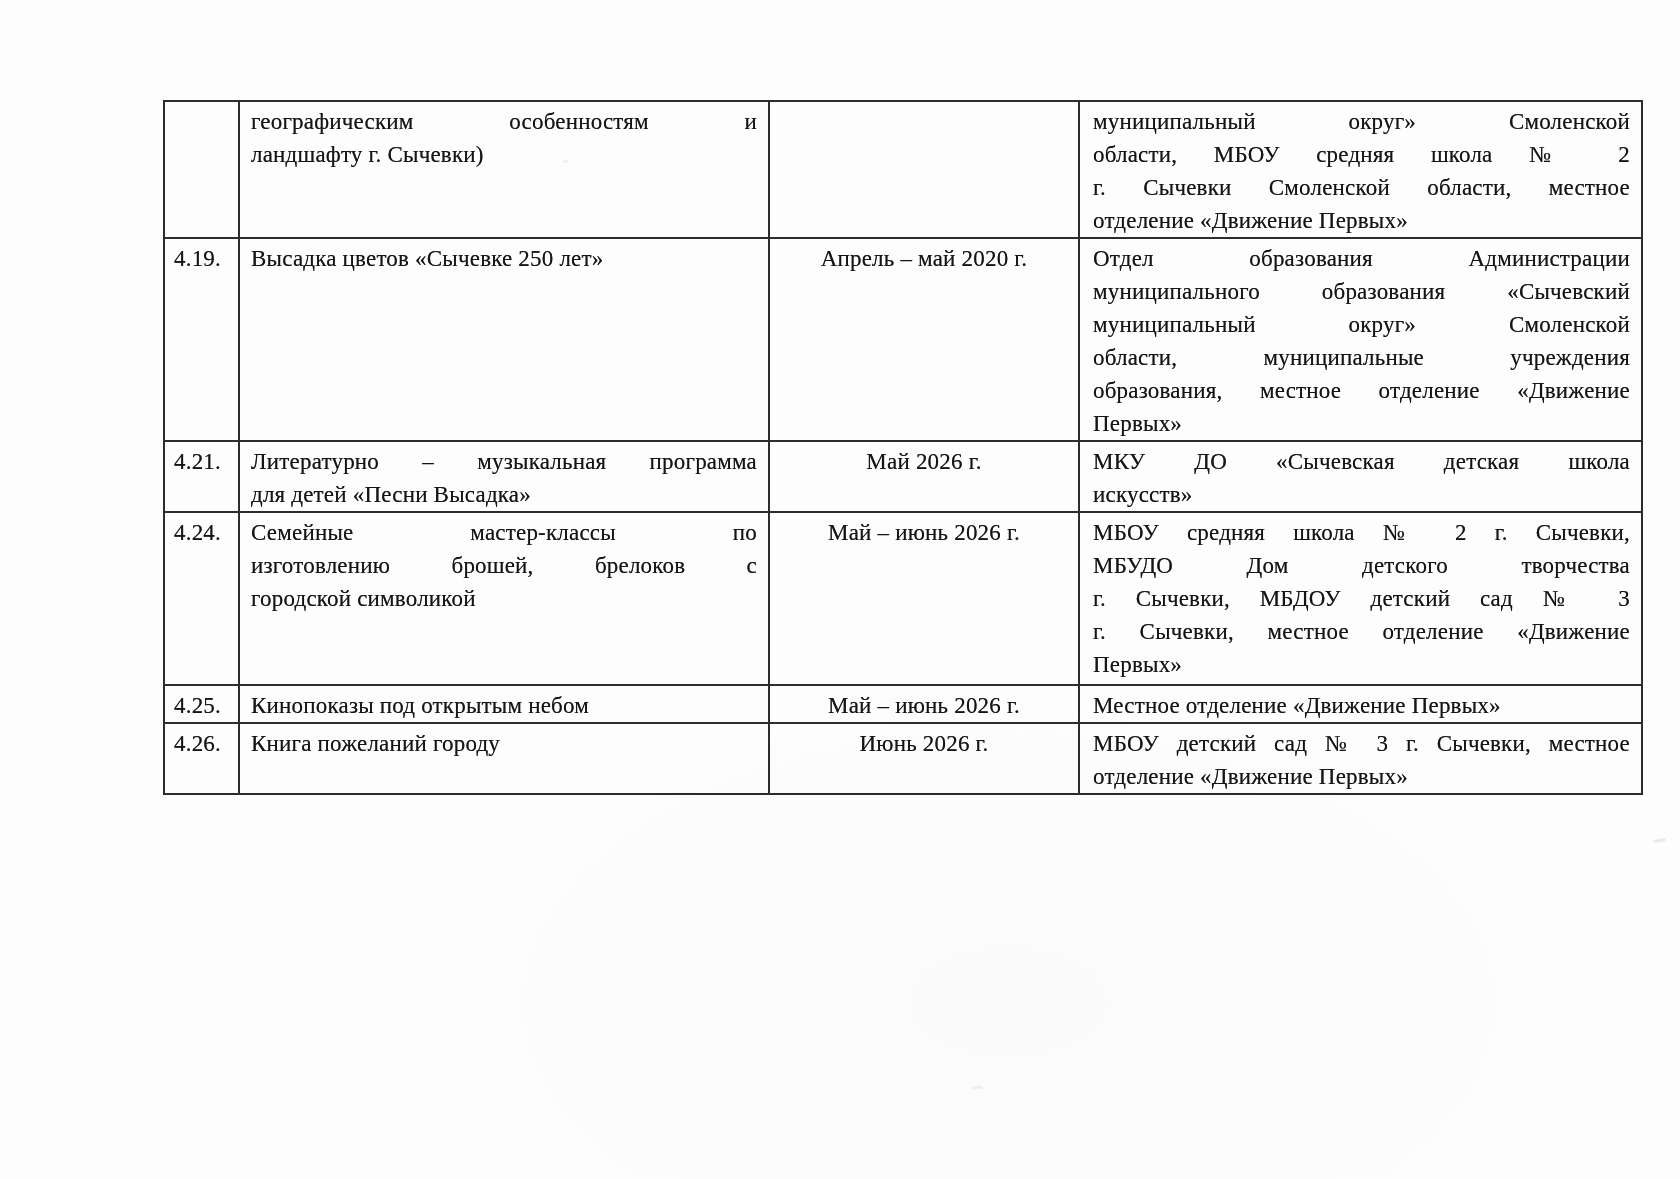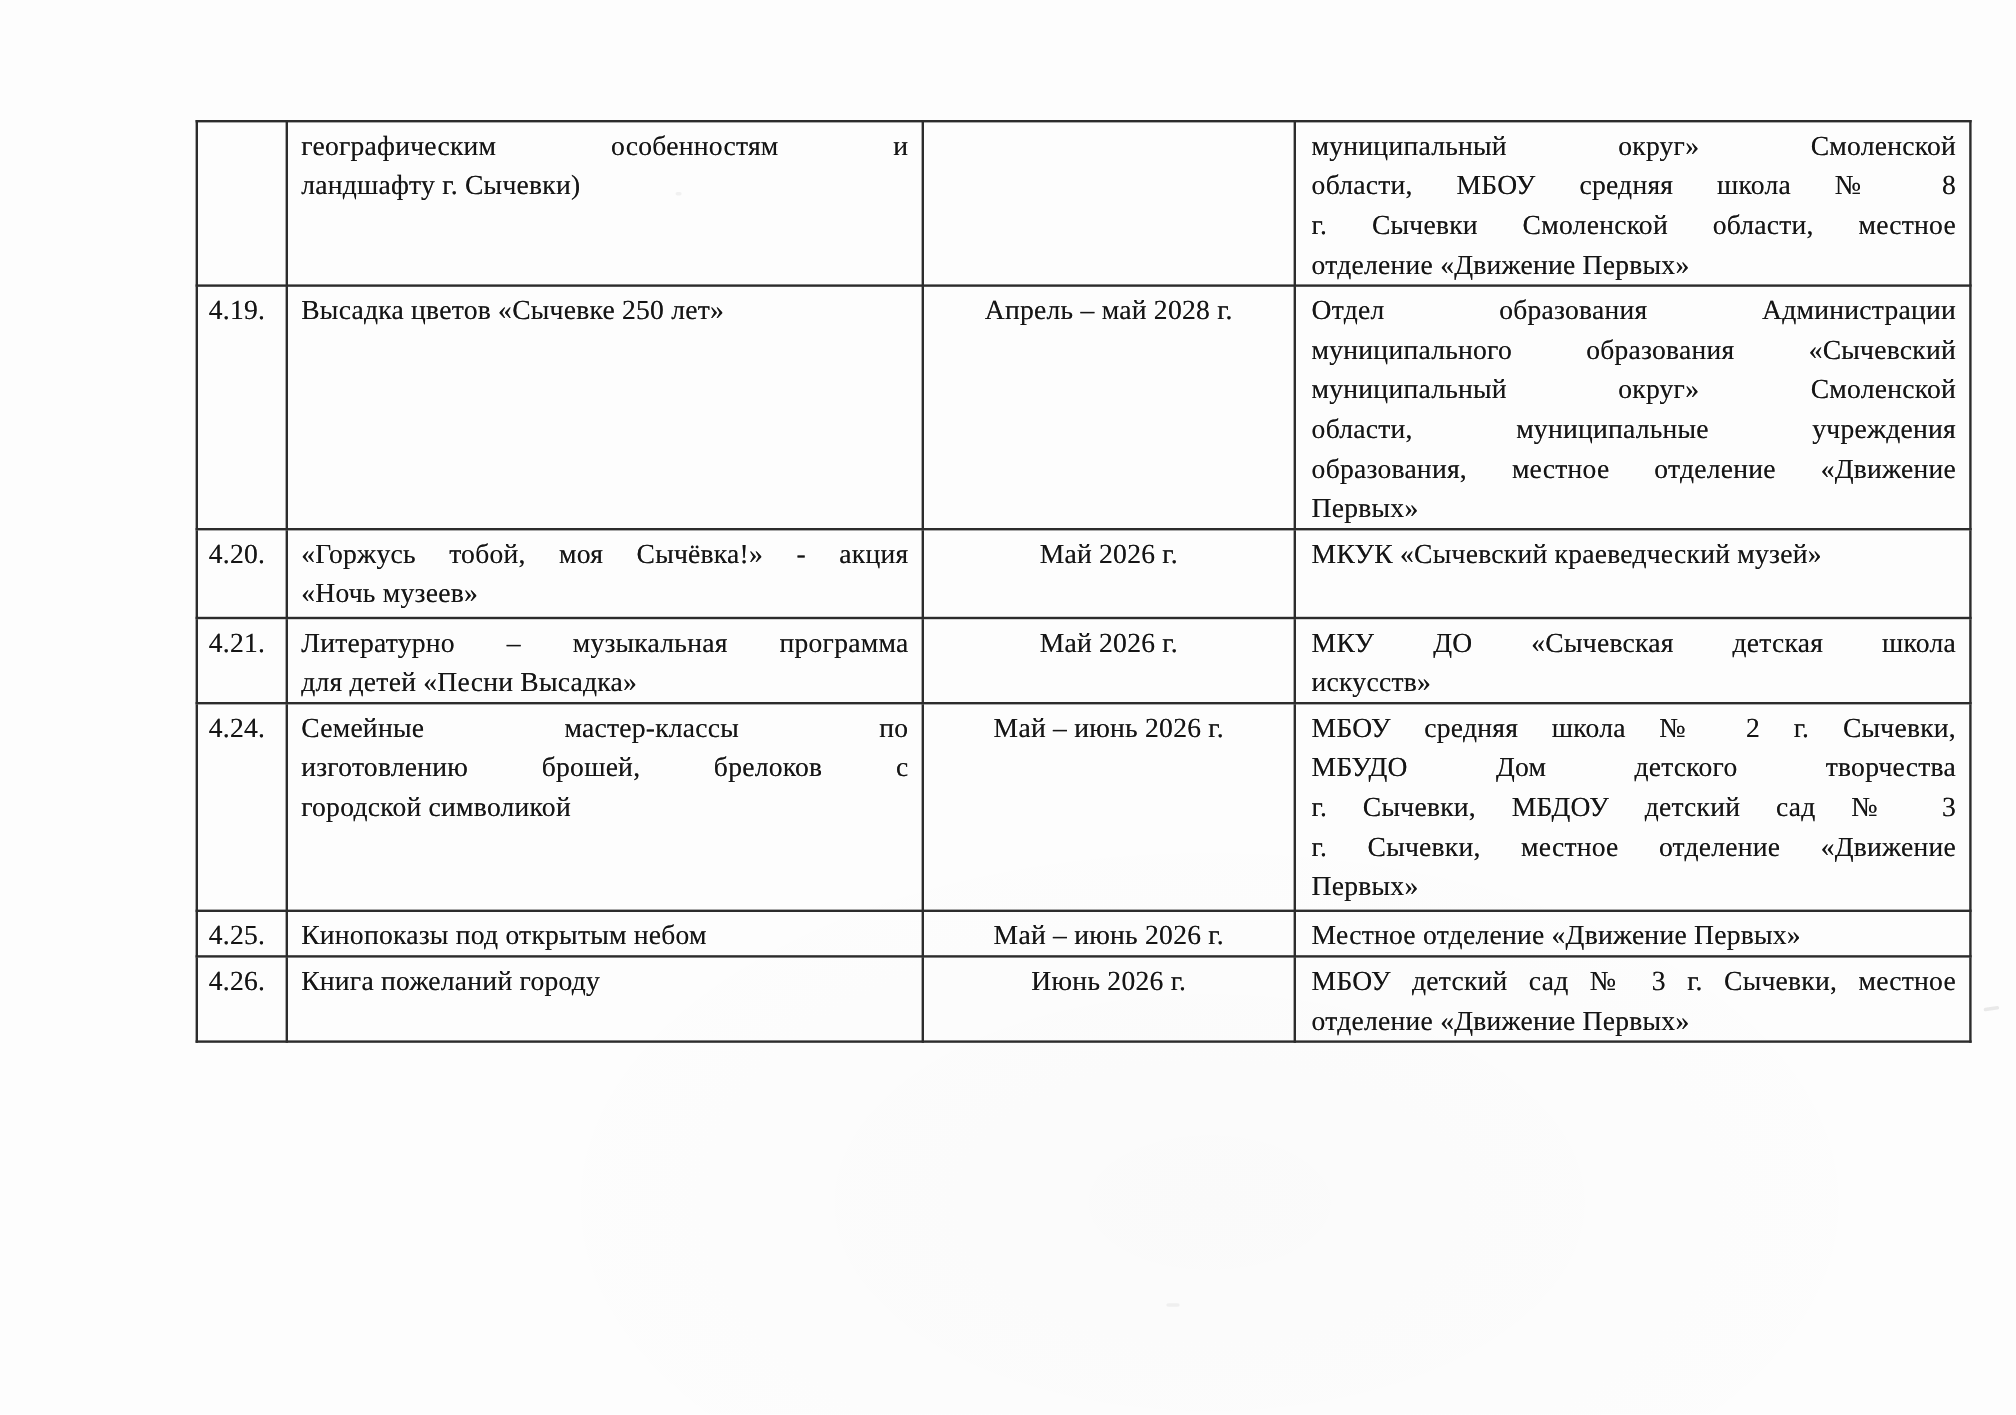--- a/index.html
+++ b/index.html
@@ -85,57 +85,42 @@
     <tbody id="table-body">
         <tr style="height: 134px;">
           <td class="c-num"></td>
           <td class="c-event">
             <div class="jline">географическим особенностям и</div>
             <div class="jline last">ландшафту г. Сычевки)</div>
           </td>
           <td class="c-date"></td>
           <td class="c-resp">
             <div class="jline">муниципальный округ» Смоленской</div>
-            <div class="jline">области, МБОУ средняя школа № 8</div>
+            <div class="jline">области, МБОУ средняя школа № 2</div>
             <div class="jline">г. Сычевки Смоленской области, местное</div>
             <div class="jline last">отделение «Движение Первых»</div>
           </td>
         </tr>
         <tr style="height: 198px;">
           <td class="c-num">
             <div class="nline">4.19.</div>
           </td>
           <td class="c-event">
             <div class="jline last">Высадка цветов «Сычевке 250 лет»</div>
           </td>
           <td class="c-date">
-            <div class="cline">Апрель – май 2028 г.</div>
+            <div class="cline">Апрель – май 2020 г.</div>
           </td>
           <td class="c-resp">
             <div class="jline">Отдел образования Администрации</div>
             <div class="jline">муниципального образования «Сычевский</div>
             <div class="jline">муниципальный округ» Смоленской</div>
             <div class="jline">области, муниципальные учреждения</div>
             <div class="jline">образования, местное отделение «Движение</div>
             <div class="jline last">Первых»</div>
-          </td>
-        </tr>
-        <tr style="height: 74px;">
-          <td class="c-num">
-            <div class="nline">4.20.</div>
-          </td>
-          <td class="c-event">
-            <div class="jline">«Горжусь тобой, моя Сычёвка!» - акция</div>
-            <div class="jline last">«Ночь музеев»</div>
-          </td>
-          <td class="c-date">
-            <div class="cline">Май 2026 г.</div>
-          </td>
-          <td class="c-resp">
-            <div class="jline last">МКУК «Сычевский краеведческий музей»</div>
           </td>
         </tr>
         <tr style="height: 66px;">
           <td class="c-num">
             <div class="nline">4.21.</div>
           </td>
           <td class="c-event">
             <div class="jline">Литературно – музыкальная программа</div>
             <div class="jline last">для детей «Песни Высадка»</div>
           </td>

